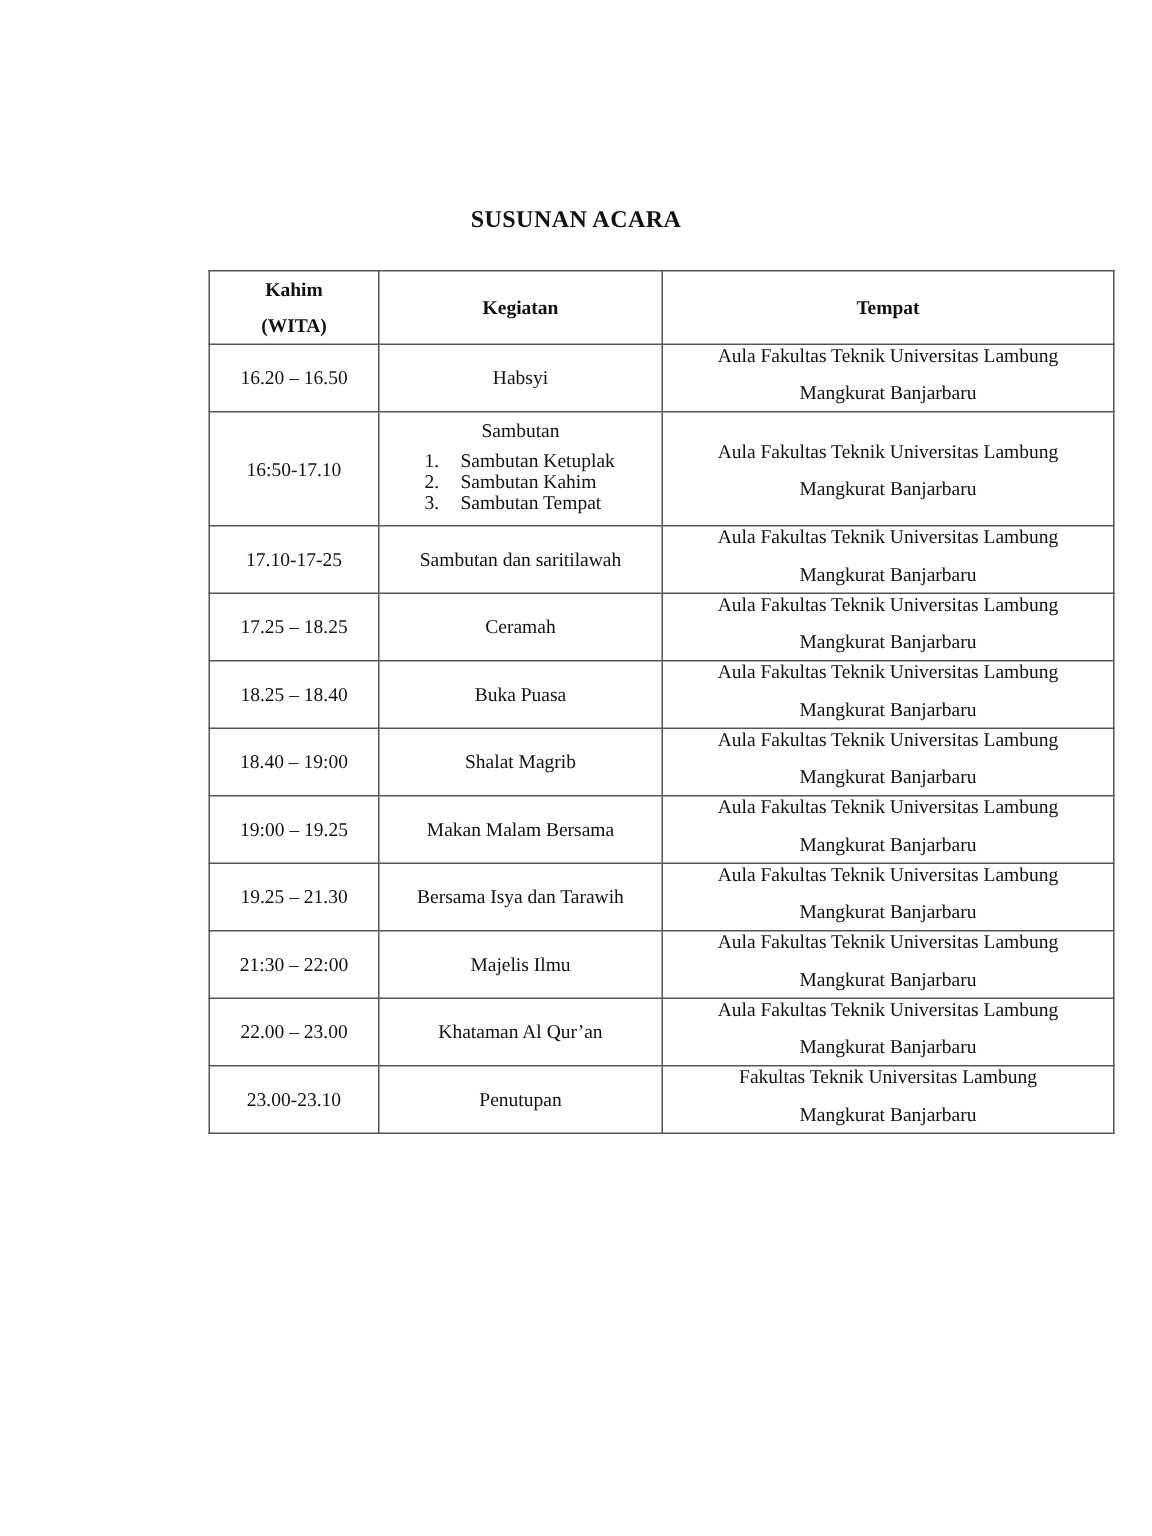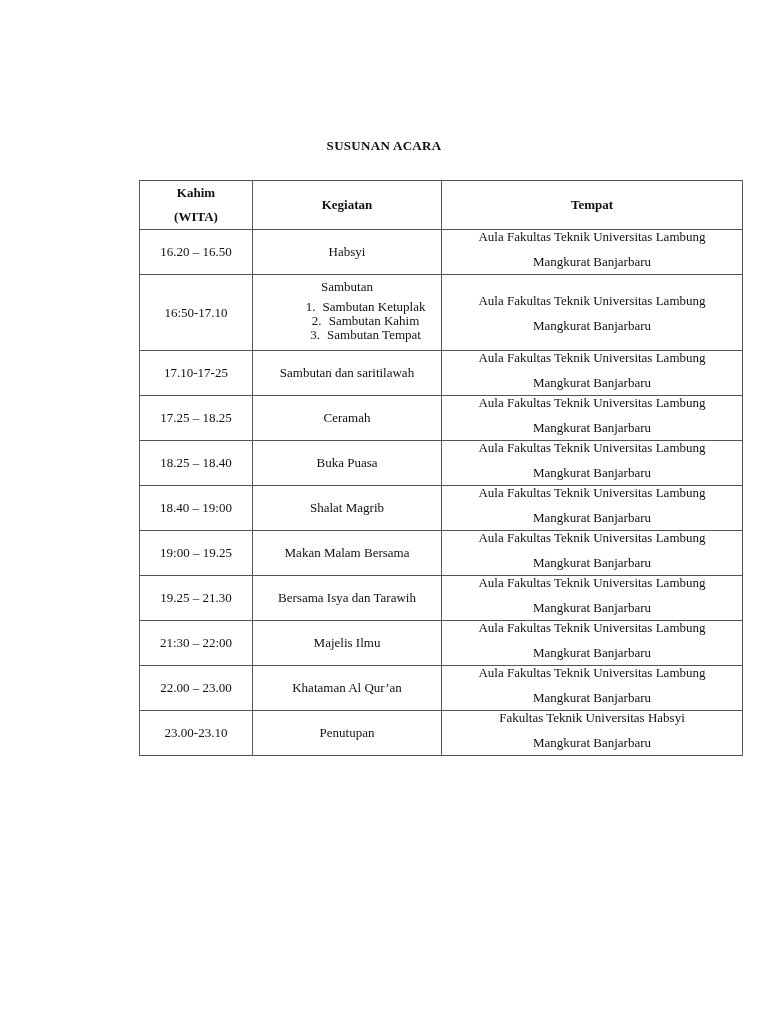--- a/index.html
+++ b/index.html
@@ -3,37 +3,37 @@
   <meta charset="utf-8">
   <style>
     html, body { margin: 0; padding: 0; }
     body {
       width: 768px; height: 1024px; background: #ffffff; position: relative;
       font-family: "Liberation Serif", "DejaVu Serif", serif; color: #111;
       overflow: hidden;
     }
     .title {
       position: absolute; top: 138px; left: 0; width: 768px; text-align: center;
-      font-size: 13px; font-weight: bold; letter-spacing: 0.3px;
+      font-size: 16px; font-weight: bold; letter-spacing: 0.3px;
     }
     table {
       position: absolute; top: 180px; left: 139px; width: 603px;
       border-collapse: collapse; table-layout: fixed; font-size: 13px;
     }
     td, th {
       border: 1px solid #555; text-align: center; vertical-align: middle; padding: 0;
     }
     th { font-weight: bold; font-size: 13px; }
     col.c1 { width: 113px; } col.c2 { width: 189px; } col.c3 { width: 301px; }
     tr.hdr { height: 42px; }
     tr.row { height: 42.5px; }
     tr.row.tall { height: 76px; }
     .two-line { line-height: 25px; }
     .place { line-height: 25px; margin-top: -6px; }
-    .list { list-style: none; margin: 6px 0 0 0; padding: 0; text-align: center; padding-left: 30px; line-height: 14px; }
+    .list { list-style: none; margin: 6px 0 0 0; padding: 0; text-align: left; padding-left: 30px; line-height: 14px; }
     .list li span.num { display: inline-block; width: 24px; }
     .lbl-top { line-height: 14px; margin-top: -4px; }
   </style>
 </head>
 <body>
 
 <div class="title">SUSUNAN ACARA</div>
 
 <table>
   <colgroup>
@@ -159,19 +159,19 @@
         <div>Aula Fakultas Teknik Universitas Lambung</div>
         <div>Mangkurat Banjarbaru</div>
       </div>
         </td>
     </tr>
     <tr class="row">
       <td>23.00-23.10</td>
       <td>Penutupan</td>
       <td>
           <div class="place">
-        <div>Fakultas Teknik Universitas Habsyi</div>
+        <div>Fakultas Teknik Universitas Lambung</div>
         <div>Mangkurat Banjarbaru</div>
       </div>
         </td>
     </tr>
   </tbody>
 </table>
 
 </body></html>

